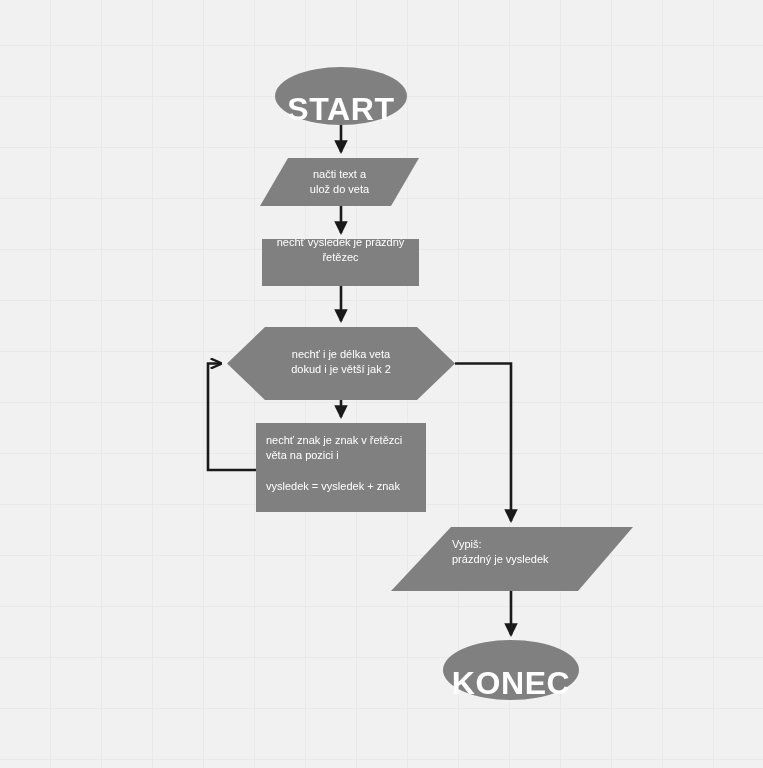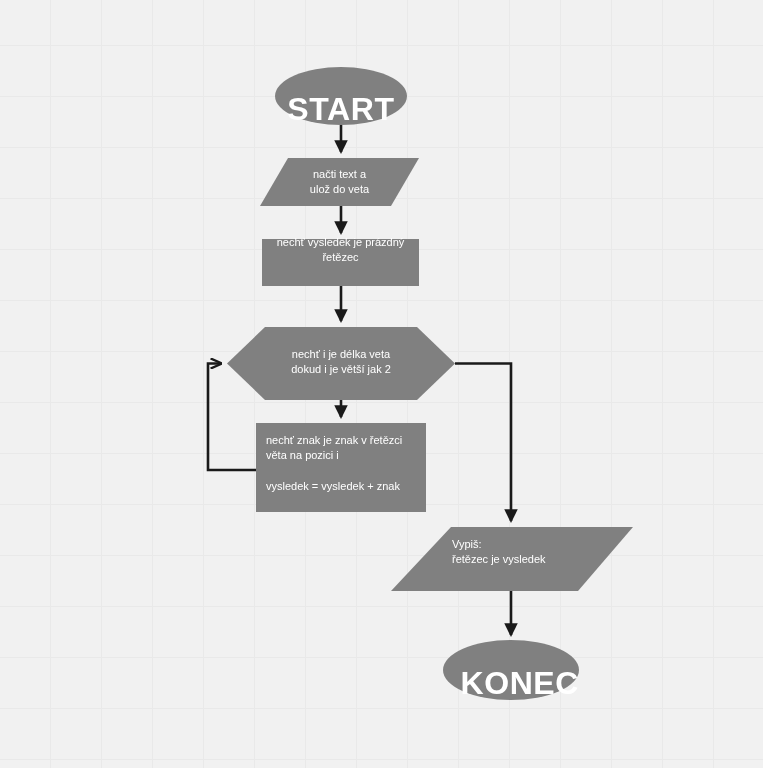--- a/index.html
+++ b/index.html
@@ -106,17 +106,17 @@
 
   <div class="node-label body-label center" style="left:251px; top:347px; width:180px;">nechť i je délka veta
 dokud i je větší jak 2</div>
 
   <div class="node-label body-label left" style="left:248px; top:433px; width:162px;margin-left:18px;">nechť znak je znak v řetězci
 věta na pozici i
 
 vysledek = vysledek + znak</div>
 
   <div class="node-label body-label left" style="left:452px; top:537px; width:175px;">Vypiš:
-řetězec je vysledek</div>
+prázdný je vysledek</div>
 
-  <div class="node-label terminal-label center" style="left:443px; top:655px; width:136px;text-align:right;">KONEC</div>
+  <div class="node-label terminal-label center" style="left:443px; top:655px; width:136px;">KONEC</div>
 
 </div>
 
 </body></html>

